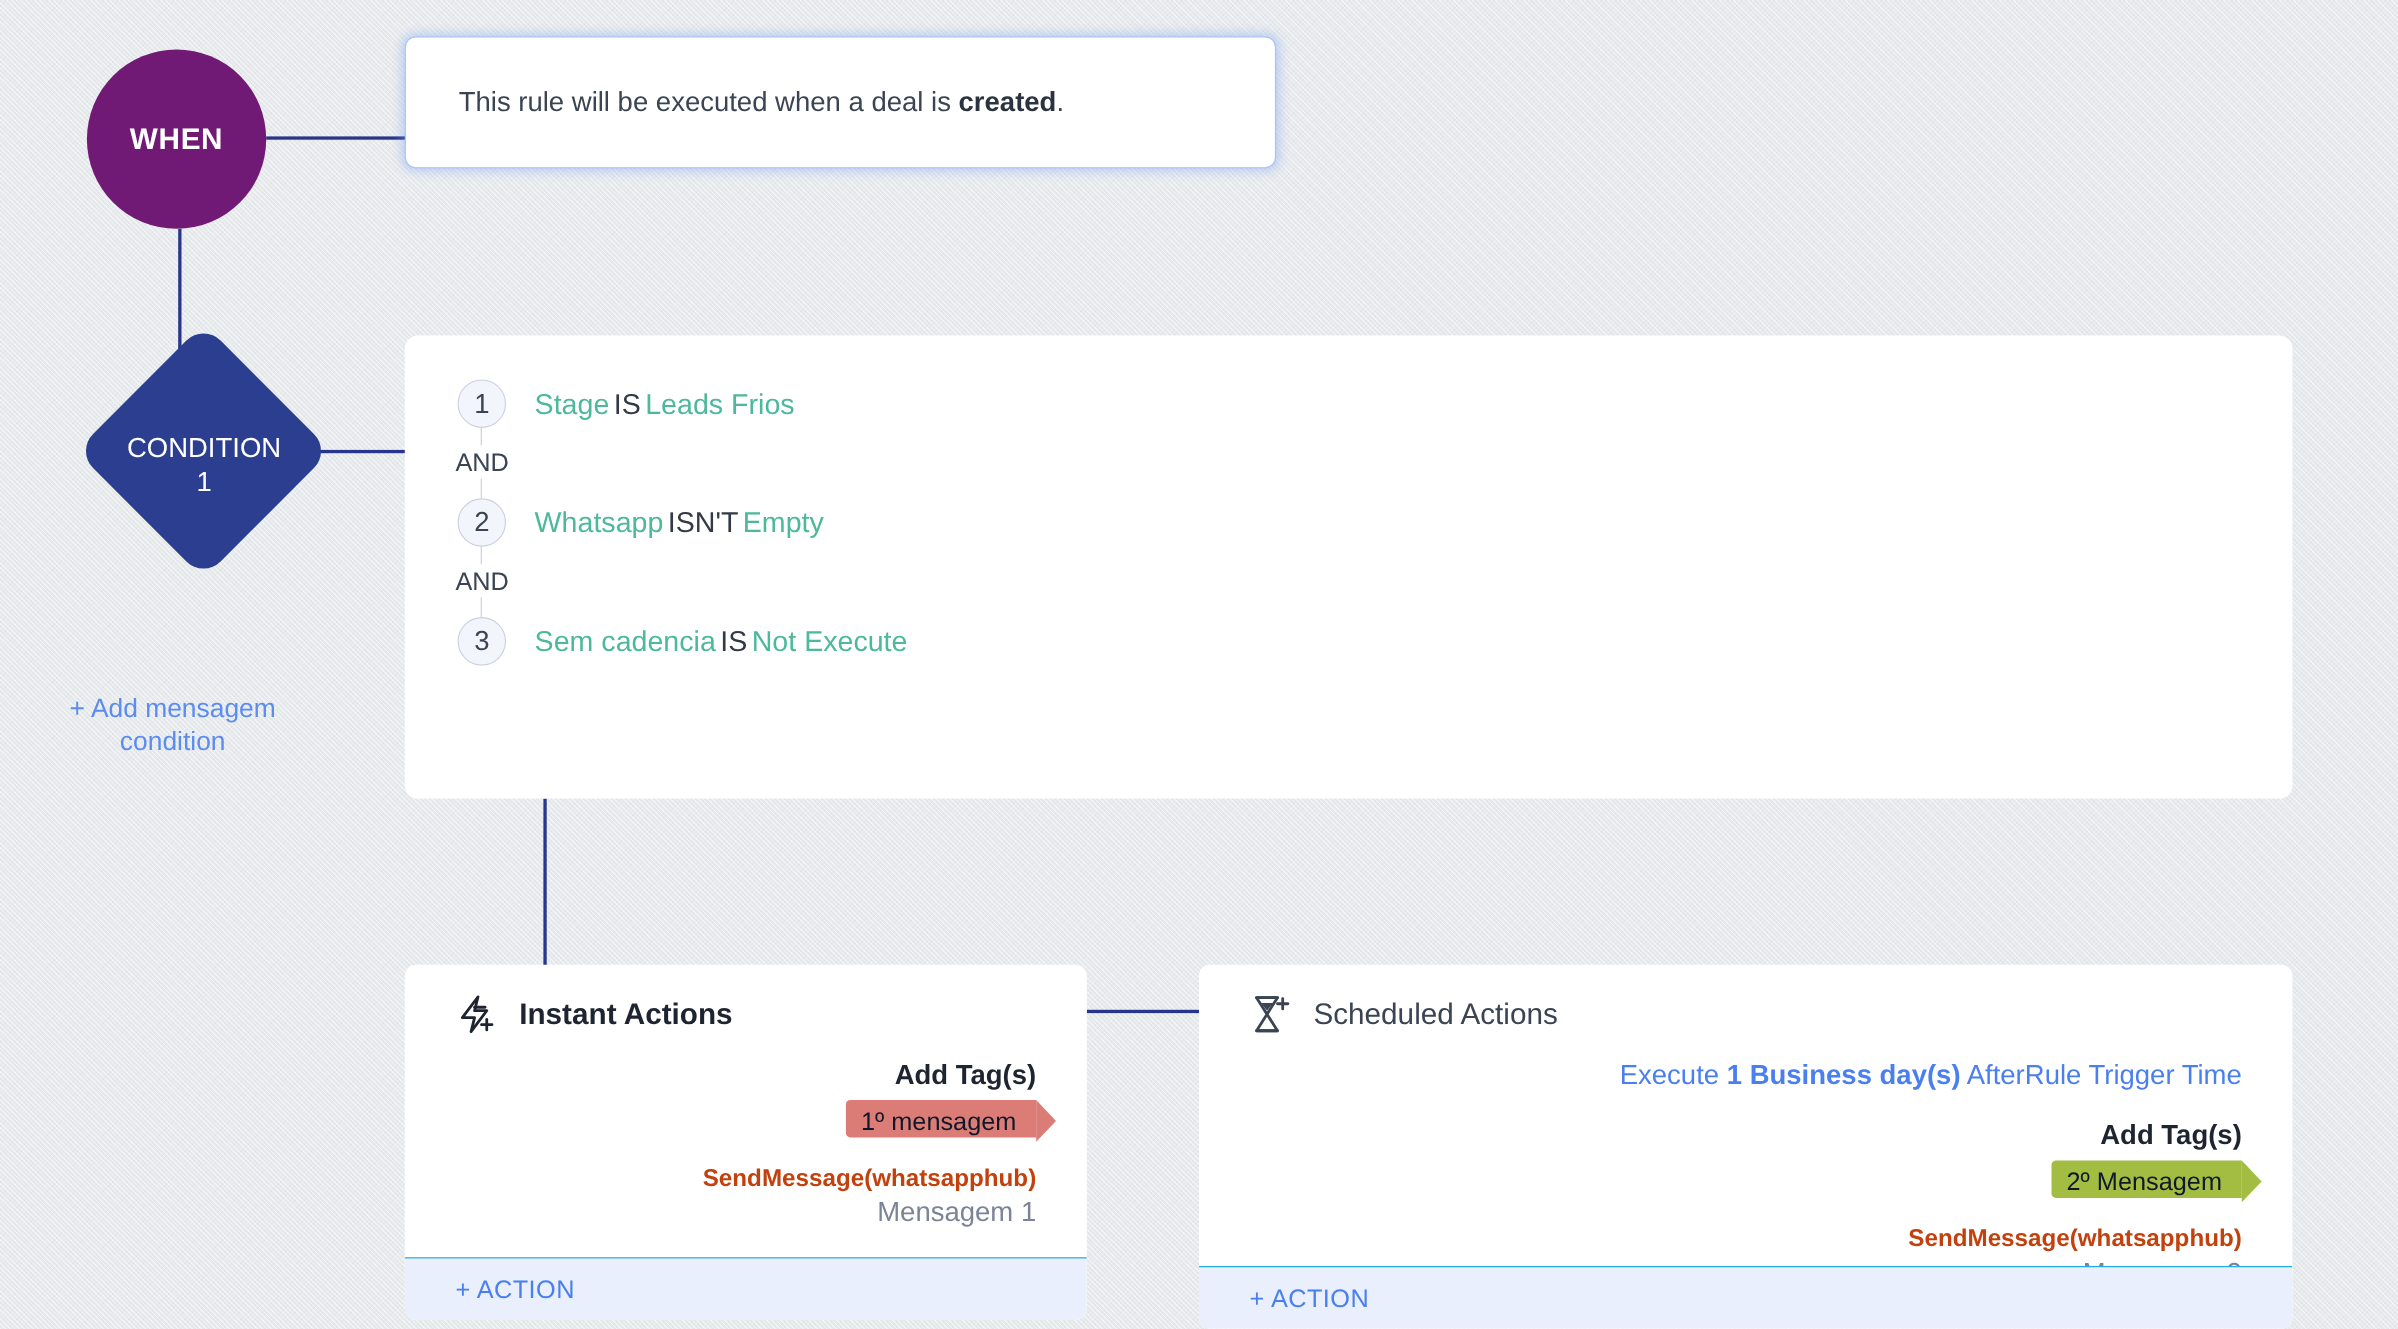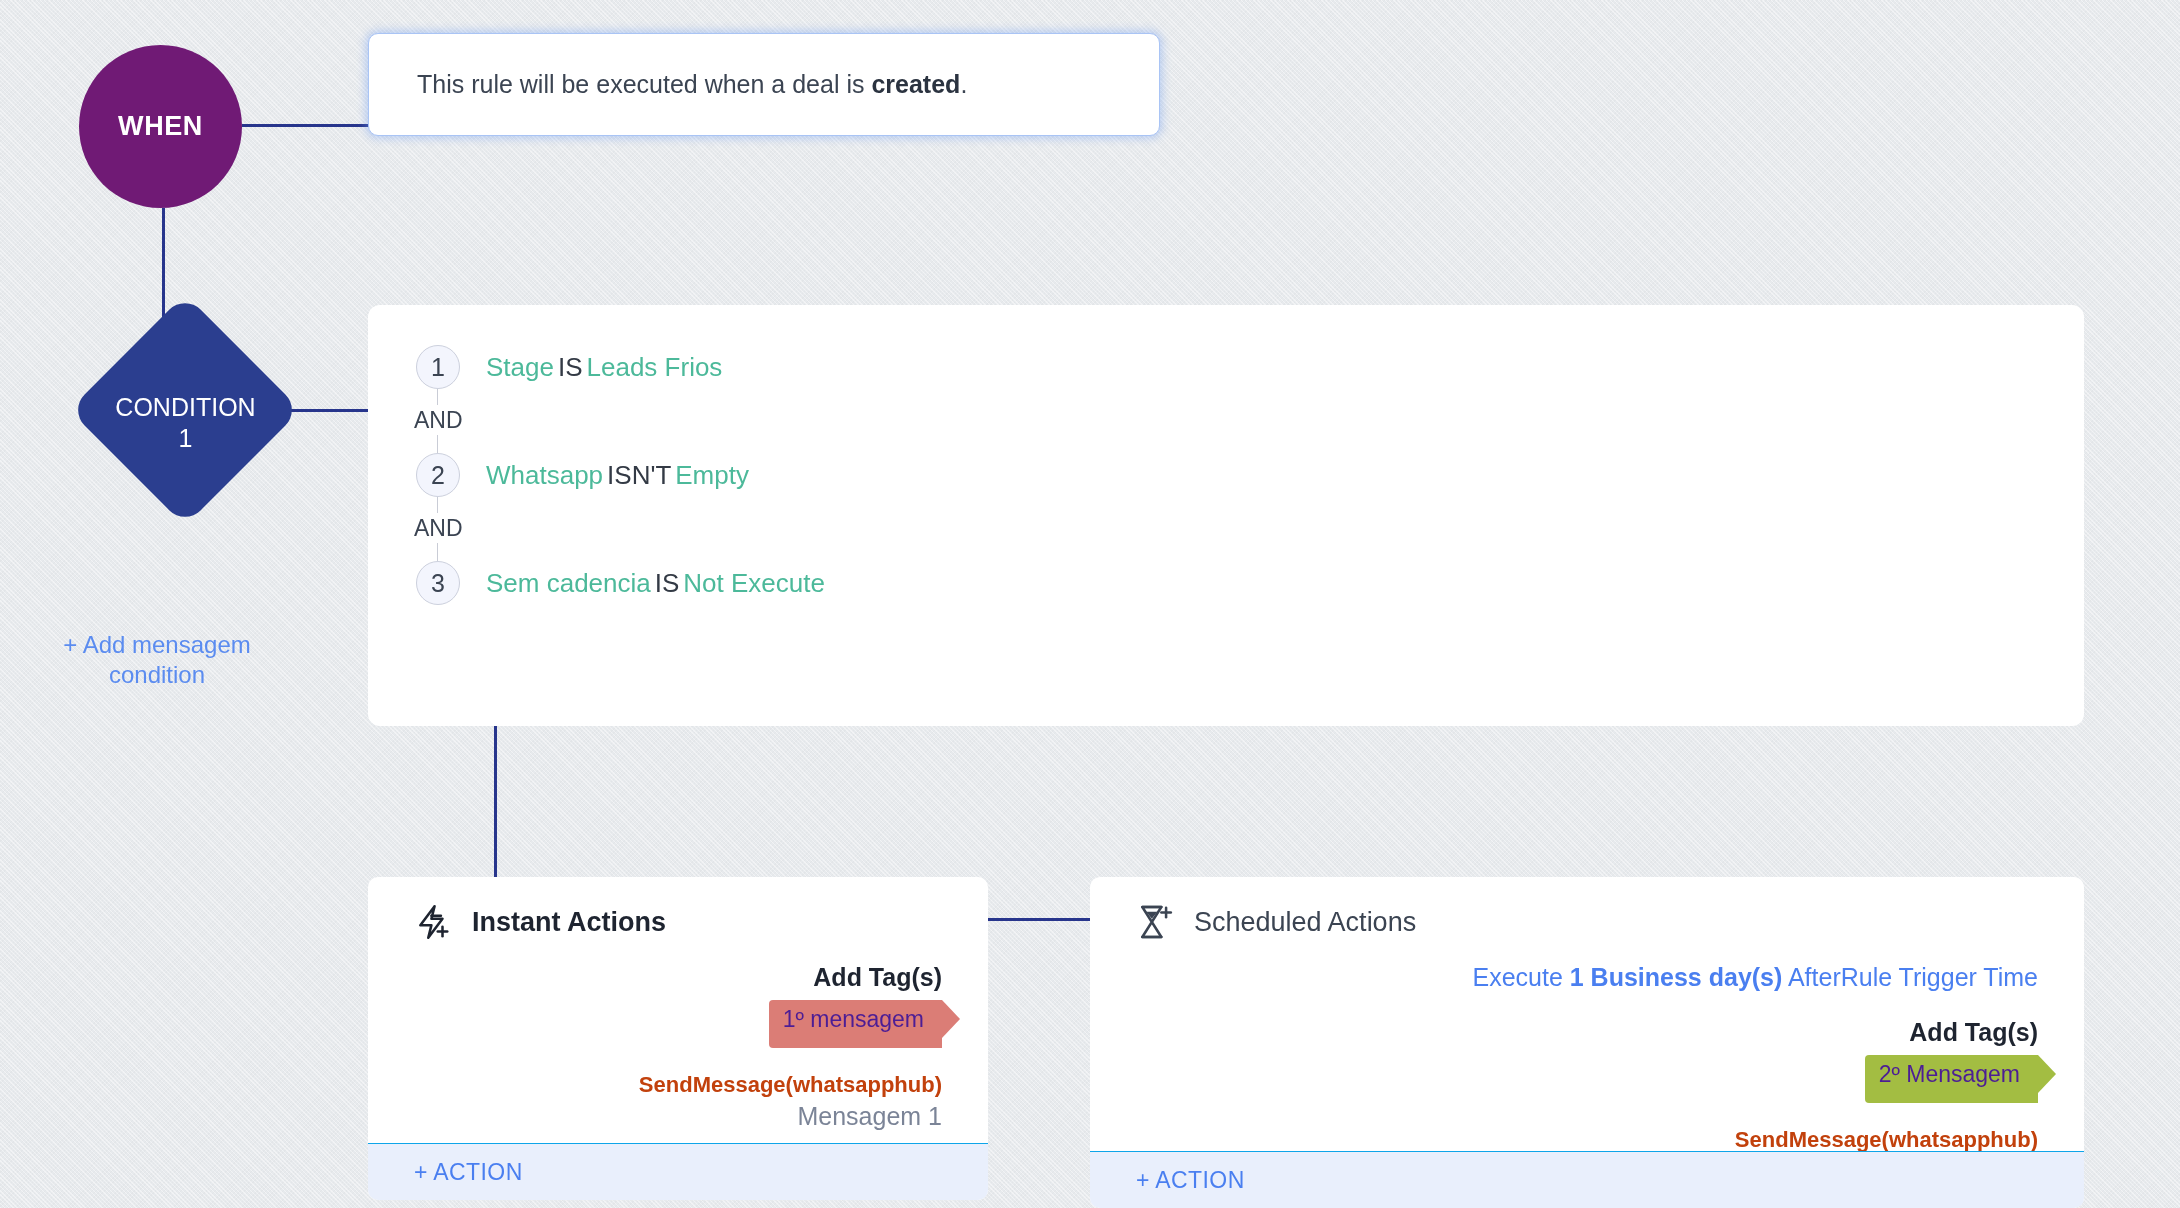--- a/index.html
+++ b/index.html
@@ -36,21 +36,21 @@
     display: flex; align-items: center; justify-content: center;
     font-size: 27px;
     font-weight: bold;
     letter-spacing: 0.6px;
   }
 
   
   .rule-box {
     position: absolute;
     left: 368px; top: 33px;
-    width: 792px; height: 103px;
+    width: 792px; height: 120px;
     background: #ffffff;
     border: 1px solid #a9c4f5;
     border-radius: 10px;
     box-shadow: 0 0 10px 2px rgba(115,160,245,0.45);
     display: flex; align-items: center;
     box-sizing: border-box;
     padding: 0 48px;
   }
   .rule-text { font-size: 25px; color: #3b4452; }
   .rule-text b { font-weight: bold; color: #2b3340; }
@@ -190,24 +190,24 @@
   .action-label {
     font-size: 25px;
     font-weight: bold;
     color: #1e2430;
     margin-bottom: 8px;
   }
 
   .tag-chip {
     display: inline-block;
     position: relative;
-    color: #4c1d95;
+    color: #0f172a;
     font-size: 23px;
     line-height: 38px;
-    height: 48px;
+    height: 34px;
     padding: 0 18px 0 14px;
     border-radius: 4px 0 0 4px;
     margin-bottom: 22px;
   }
   .tag-chip::after {
     content: "";
     position: absolute;
     right: -18px; top: 0;
     width: 0; height: 0;
     border-top: 19px solid transparent;

